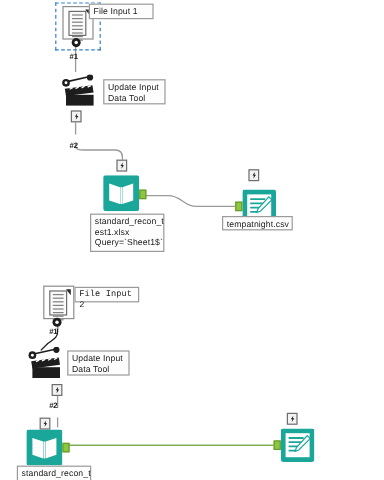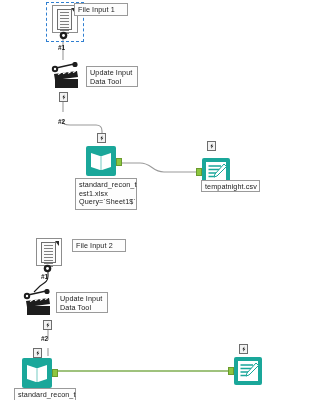--- a/index.html
+++ b/index.html
@@ -183,42 +183,42 @@
   </div>
   <div class="anchor" style="left:196px;top:168px;"></div>
   <div class="node" style="left:202px;top:158px;">
     <svg class="out" style="position:relative;" viewBox="0 0 28 28">
       <rect x="0" y="0" width="28" height="28" rx="2" fill="#1aa79a"></rect>
       <rect x="4" y="4" width="20" height="20" fill="#ffffff"></rect>
       <path d="M6.5,8 L19,8 M6.5,11.5 L19,11.5 M6.5,15 L16,15 M6.5,18.5 L13,18.5" stroke="#1aa79a" stroke-width="1.5"></path>
       <path d="M22,6 L24.5,8.5 L15,18 L12,19 L13,16 Z" fill="#ffffff" stroke="#1aa79a" stroke-width="1"></path>
     </svg>
   </div>
-  <div class="label-box" style="left:201px;top:180px;width:59px;height:12px;">tempatnight.csv</div>
+  <div class="label-box" style="left:185px;top:180px;width:59px;height:12px;">tempatnight.csv</div>
 
   <div class="node" style="left:36px;top:238px;">
     <div class="doc-icon" style="position:relative;">
       <div class="page">
         <i></i>
           <i></i>
           <i></i>
           <i></i>
           <i></i>
           <i></i>
           <i></i>
           <i></i>
       </div>
       <div class="corner"></div>
     </div>
   </div>
   <svg class="cog" style="left:43px;top:264px;" viewBox="0 0 10 10">
     <circle cx="5" cy="5" r="4.2" fill="#1d1d1d"></circle>
     <circle cx="5" cy="5" r="1.6" fill="#ffffff"></circle>
   </svg>
-  <div class="label-box" style="left:72px;top:239px;width:54px;height:13px;">File Input 2</div>
+  <div class="label-box" style="left:62px;top:239px;width:54px;height:13px;font-family:Liberation Mono, monospace;">File Input 2</div>
 
   <div class="conn-tag" style="left:41px;top:273px;">#1</div>
 
   <div class="node" style="left:22px;top:289px;">
     <svg class="clap" style="position:relative;" viewBox="0 0 30 28">
       <line x1="6" y1="6" x2="24" y2="2" stroke="#1d1d1d" stroke-width="1.4"></line>
       <circle cx="5" cy="7" r="3.2" fill="#1d1d1d"></circle>
       <circle cx="5" cy="7" r="1.2" fill="#ffffff"></circle>
       <circle cx="25" cy="2.5" r="2.6" fill="#1d1d1d"></circle>
       <path d="M4,12 L27,9 L28,15 L5,18 Z" fill="#1d1d1d"></path>

